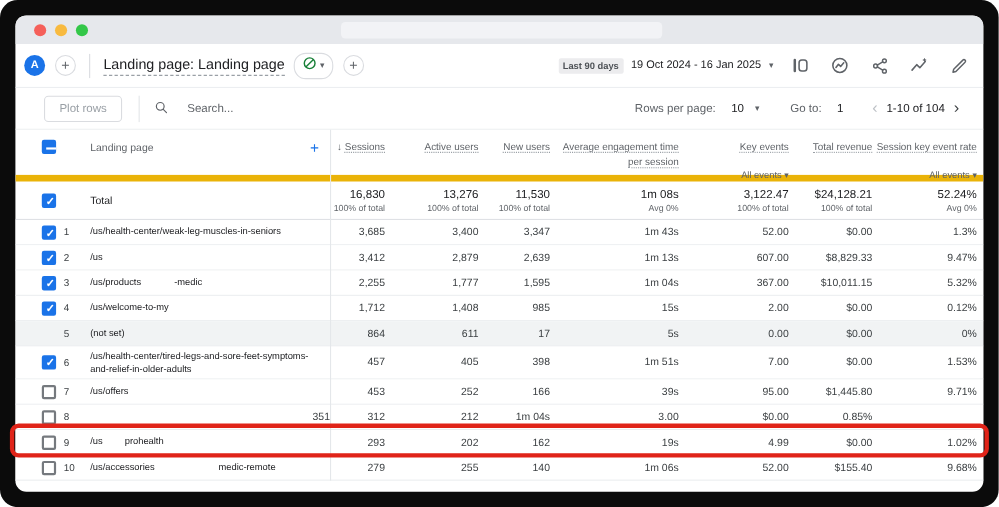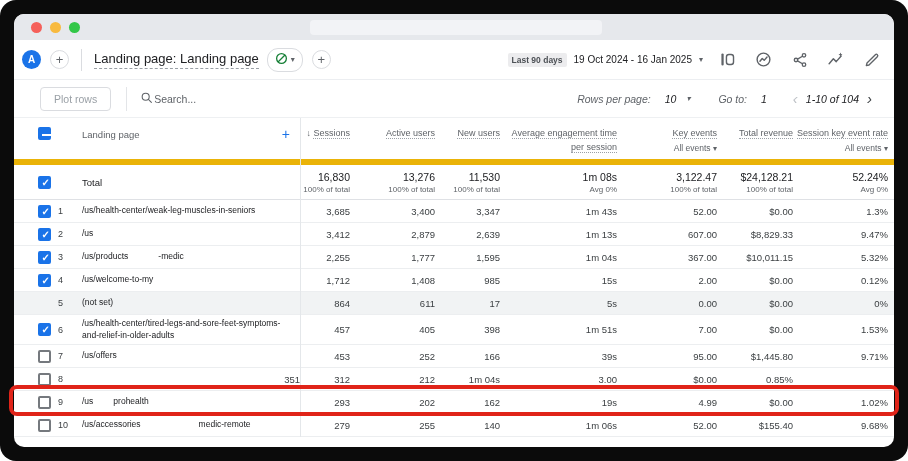--- a/index.html
+++ b/index.html
@@ -32,22 +32,22 @@
   .date-text { font-size:10px; color:#202124; white-space:nowrap; }
   .date-caret { margin-left:7px; }
   .hdr-icons { display:flex; align-items:center; gap:19px; margin-left:16px; }
   .hdr-icons .ic { width:17px; height:17px; display:flex; align-items:center; justify-content:center; }
   svg.g { stroke:#5f6368; fill:none; stroke-width:2; stroke-linecap:round; stroke-linejoin:round; }
 
   
   .toolbar { height:38px; flex:0 0 auto; display:flex; align-items:center; padding:0 20px 0 26px; border-bottom:1px solid #eef0f2; }
   .plot-btn { border:1px solid #dadce0; border-radius:4px; color:#9aa0a6; font-size:10.5px; padding:5px 13px; background:#fff; white-space:nowrap; }
   .tb-div { width:1px; height:24px; background:#e3e5e8; margin:0 13px 0 15px; }
-  .search { display:flex; align-items:center; gap:1px; color:#5f6368; font-size:10.5px; }
-  .pager { display:flex; align-items:center; font-size:10.5px; color:#5f6368;font-style:italic; }
+  .search { display:flex; align-items:center; gap:17px; color:#5f6368; font-size:10.5px; }
+  .pager { display:flex; align-items:center; font-size:10.5px; color:#5f6368; }
   .pager .val { color:#202124; }
   .pager .chev { font-size:15px; line-height:1; padding:0 2px; }
   .chev.prev { color:#bdc1c6; } .chev.next { color:#3c4043; }
 
   
   .table { position:relative; flex:1; }
   .vline { position:absolute; left:286px; top:0; bottom:10px; width:1px; background:#e4e7ea; }
   .trow { display:grid; grid-template-columns:40px 28px 218px 50px 85px 65px 117px 100px 76px 95px;
           align-items:center; padding-right:6px; }
   .cell-cb { padding-left:24px; }
@@ -58,21 +58,21 @@
   .cell-num { font-size:9px; color:#3c4043; padding-left:4px; }
   .cell-dim { font-size:8.5px; color:#202124; padding-right:10px; line-height:1.35; overflow-wrap:anywhere; }
   .gap { display:inline-block; height:1px; }
   .mval { text-align:right; font-size:9.5px; color:#3c4043; }
 
   .thead { height:47px; border-bottom:6px solid #eab308; align-items:start; padding-top:9px; }
   .thead .hdim { display:flex; justify-content:space-between; align-items:center; font-size:9.5px; color:#5f6368; padding-right:10px; }
   .hplus { color:#1a73e8; font-size:14px; line-height:1; }
   .mh { text-align:right; font-size:9px; color:#5f6368; line-height:1.5; }
   .mh .u { border-bottom:1px dotted #9aa0a6; }
-  .mh .sub { margin-top:1px; font-size:8.5px; color:#5f6368; }
+  .mh .sub { margin-top:12px; font-size:8.5px; color:#5f6368; }
   .sort-arrow { font-size:9px; }
 
   .total-row { height:35px; border-bottom:1px solid #dfe1e5; }
   .total-label { font-size:9.5px; color:#202124; }
   .tval .v { font-size:10.5px; font-weight:500; color:#202124; }
   .tval .s { font-size:8px; color:#5f6368; margin-top:2px; }
   .tval { text-align:right; }
 
   .brow { height:23px; border-bottom:1px solid #eceef0; background:#fff; }
   .brow.tall { height:30px; }

